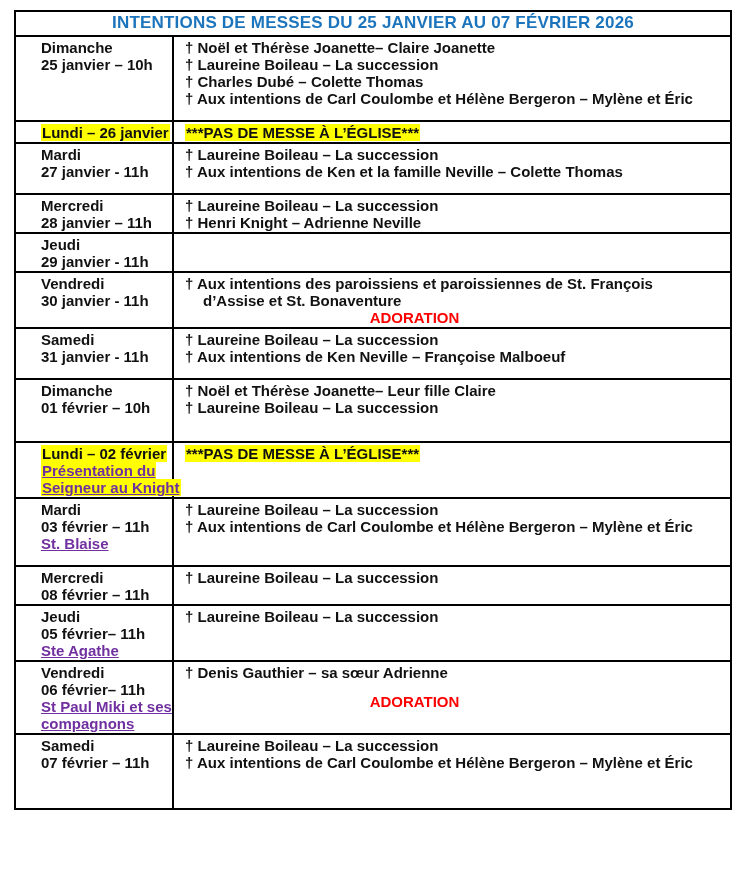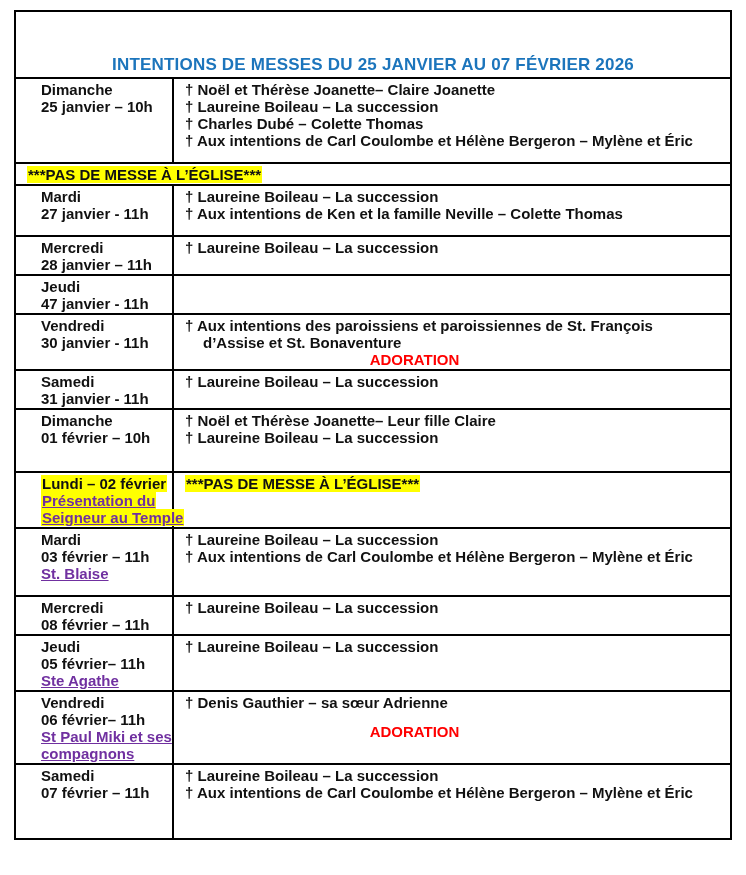--- a/index.html
+++ b/index.html
@@ -19,21 +19,20 @@
   }
   .page{width:746px;height:875px;}
   .doc{
     margin:10px 14px 0 14px;
     border:2px solid var(--border-black);
   }
   .title-row{
     border-bottom:2px solid var(--border-black);
     text-align:center;
     padding:1px 0 2px 0;
-    margin-top:42px;
   }
   .title-text{
     color:var(--title-blue);
     font-size:17px;
     font-weight:bold;
     letter-spacing:0.2px;
   }
   .row{
     display:flex;
     border-bottom:2px solid var(--border-black);
@@ -85,20 +84,23 @@
           </div>
           <div class="cell intentions-cell">
             <div class="ln"><span class="txt">† Noël et Thérèse Joanette– Claire Joanette</span></div>
             <div class="ln"><span class="txt">† Laureine Boileau – La succession</span></div>
             <div class="ln"><span class="txt">† Charles Dubé – Colette Thomas</span></div>
             <div class="ln"><span class="txt">† Aux intentions de Carl Coulombe et Hélène Bergeron – Mylène et Éric</span></div>
             <div class="ln blank"><span class="txt">&nbsp;</span></div>
           </div>
         </div>
         <div class="row">
+          <div class="cell day-cell">
+            <div class="ln hl"><span class="txt">Lundi – 26 janvier</span></div>
+          </div>
           <div class="cell intentions-cell">
             <div class="ln hl"><span class="txt">***PAS DE MESSE À L’ÉGLISE***</span></div>
           </div>
         </div>
         <div class="row">
           <div class="cell day-cell">
             <div class="ln"><span class="txt">Mardi</span></div>
             <div class="ln"><span class="txt">27 janvier - 11h</span></div>
           </div>
           <div class="cell intentions-cell">
@@ -107,66 +109,68 @@
             <div class="ln blank"><span class="txt">&nbsp;</span></div>
           </div>
         </div>
         <div class="row">
           <div class="cell day-cell">
             <div class="ln"><span class="txt">Mercredi</span></div>
             <div class="ln"><span class="txt">28 janvier – 11h</span></div>
           </div>
           <div class="cell intentions-cell">
             <div class="ln"><span class="txt">† Laureine Boileau – La succession</span></div>
+            <div class="ln"><span class="txt">† Henri Knight – Adrienne Neville</span></div>
           </div>
         </div>
         <div class="row">
           <div class="cell day-cell">
             <div class="ln"><span class="txt">Jeudi</span></div>
-            <div class="ln"><span class="txt">47 janvier - 11h</span></div>
+            <div class="ln"><span class="txt">29 janvier - 11h</span></div>
           </div>
         </div>
         <div class="row">
           <div class="cell day-cell">
             <div class="ln"><span class="txt">Vendredi</span></div>
             <div class="ln"><span class="txt">30 janvier - 11h</span></div>
           </div>
           <div class="cell intentions-cell">
             <div class="ln"><span class="txt">† Aux intentions des paroissiens et paroissiennes de St. François</span></div>
             <div class="ln indent"><span class="txt">d’Assise et St. Bonaventure</span></div>
             <div class="ln adoration"><span class="txt">ADORATION</span></div>
           </div>
         </div>
         <div class="row">
           <div class="cell day-cell">
             <div class="ln"><span class="txt">Samedi</span></div>
             <div class="ln"><span class="txt">31 janvier - 11h</span></div>
           </div>
           <div class="cell intentions-cell">
             <div class="ln"><span class="txt">† Laureine Boileau – La succession</span></div>
+            <div class="ln"><span class="txt">† Aux intentions de Ken Neville – Françoise Malboeuf</span></div>
             <div class="ln blank"><span class="txt">&nbsp;</span></div>
           </div>
         </div>
         <div class="row">
           <div class="cell day-cell">
             <div class="ln"><span class="txt">Dimanche</span></div>
             <div class="ln"><span class="txt">01 février – 10h</span></div>
           </div>
           <div class="cell intentions-cell">
             <div class="ln"><span class="txt">† Noël et Thérèse Joanette– Leur fille Claire</span></div>
             <div class="ln"><span class="txt">† Laureine Boileau – La succession</span></div>
             <div class="ln blank"><span class="txt">&nbsp;</span></div>
             <div class="ln blank"><span class="txt">&nbsp;</span></div>
           </div>
         </div>
         <div class="row">
           <div class="cell day-cell">
             <div class="ln hl"><span class="txt">Lundi – 02 février</span></div>
             <div class="ln saint hl"><span class="txt">Présentation du</span></div>
-            <div class="ln saint hl"><span class="txt">Seigneur au Temple</span></div>
+            <div class="ln saint hl"><span class="txt">Seigneur au Knight</span></div>
           </div>
           <div class="cell intentions-cell">
             <div class="ln hl"><span class="txt">***PAS DE MESSE À L’ÉGLISE***</span></div>
           </div>
         </div>
         <div class="row">
           <div class="cell day-cell">
             <div class="ln"><span class="txt">Mardi</span></div>
             <div class="ln"><span class="txt">03 février – 11h</span></div>
             <div class="ln saint"><span class="txt">St. Blaise</span></div>

